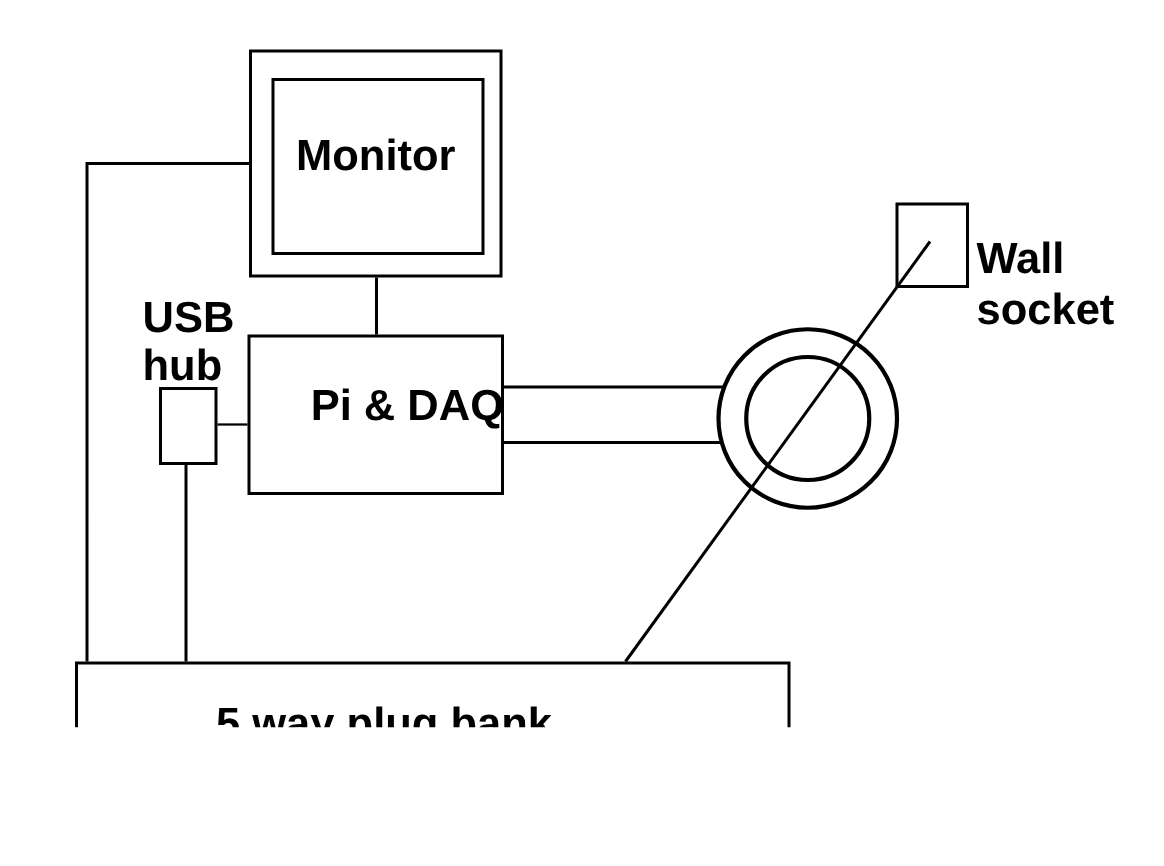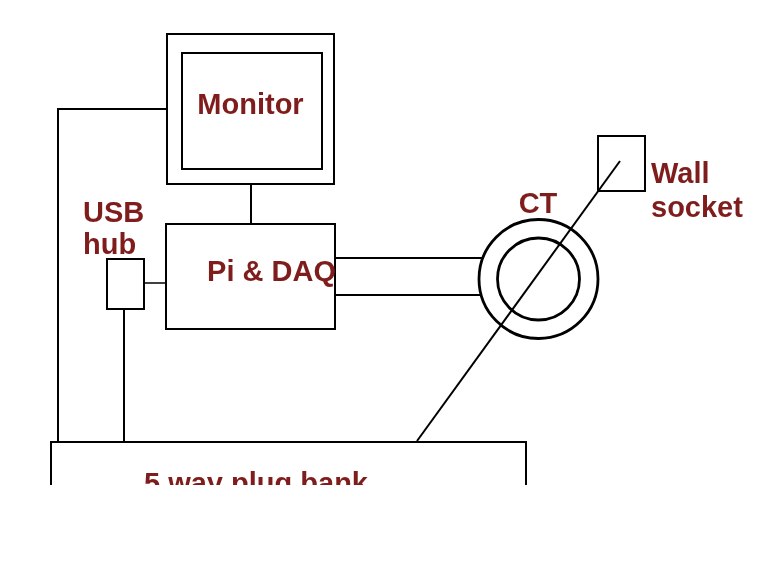--- a/index.html
+++ b/index.html
@@ -6,21 +6,21 @@
     margin: 0;
     padding: 0;
     background: #ffffff;
   }
   .canvas {
     position: relative;
     width: 776px;
     height: 485px;
     background: #ffffff;
     font-family: "Liberation Sans", sans-serif;
-    color: #7f1d1d;
+    color: #000000;
     overflow: hidden;
   }
   .wires {
     position: absolute;
     left: 0;
     top: 0;
     width: 776px;
     height: 577px;
   }
   .box {
@@ -37,21 +37,21 @@
   .box-plugbank      { left: 50px;  top: 441px; width: 477px; height: 85px; border-width: 2px; }
   .label {
     position: absolute;
     font-size: 29px;
     font-weight: bold;
     line-height: 33px;
     white-space: normal;
   }
   .label-monitor    { left: 166px; top: 88px;  width: 169px; text-align: center; }
   .label-pidaq      { left: 165px; top: 255px; width: 171px; text-align: right; }
-  .label-usbhub     { left: 83px;  top: 196px; width: 72px;  text-align: left; line-height: 32px; }
+  .label-usbhub     { left: 95px;  top: 196px; width: 72px;  text-align: left; line-height: 32px; }
   .label-wallsocket { left: 651px; top: 132px; width: 104px; text-align: left; line-height: 34px; margin-top: 24px; }
   .label-ct         { left: 488px; top: 187px; width: 100px; text-align: center; }
   .label-plugbank   { left: 50px;  top: 467px; width: 412px; text-align: center; }
 </style>
 </head>
 <body>
 
 <div class="canvas">
 
   <svg class="wires" viewBox="0 0 776 577" xmlns="http://www.w3.org/2000/svg">
@@ -77,16 +77,15 @@
   <div class="box box-monitor-inner"></div>
   <div class="box box-pidaq"></div>
   <div class="box box-usbhub"></div>
   <div class="box box-wallsocket"></div>
   <div class="box box-plugbank"></div>
 
   <div class="label label-monitor">Monitor</div>
   <div class="label label-pidaq">Pi &amp; DAQ</div>
   <div class="label label-usbhub">USB hub</div>
   <div class="label label-wallsocket">Wall socket</div>
-  <div class="label label-ct">CT</div>
   <div class="label label-plugbank">5 way plug bank</div>
 
 </div>
 
 </body></html>

